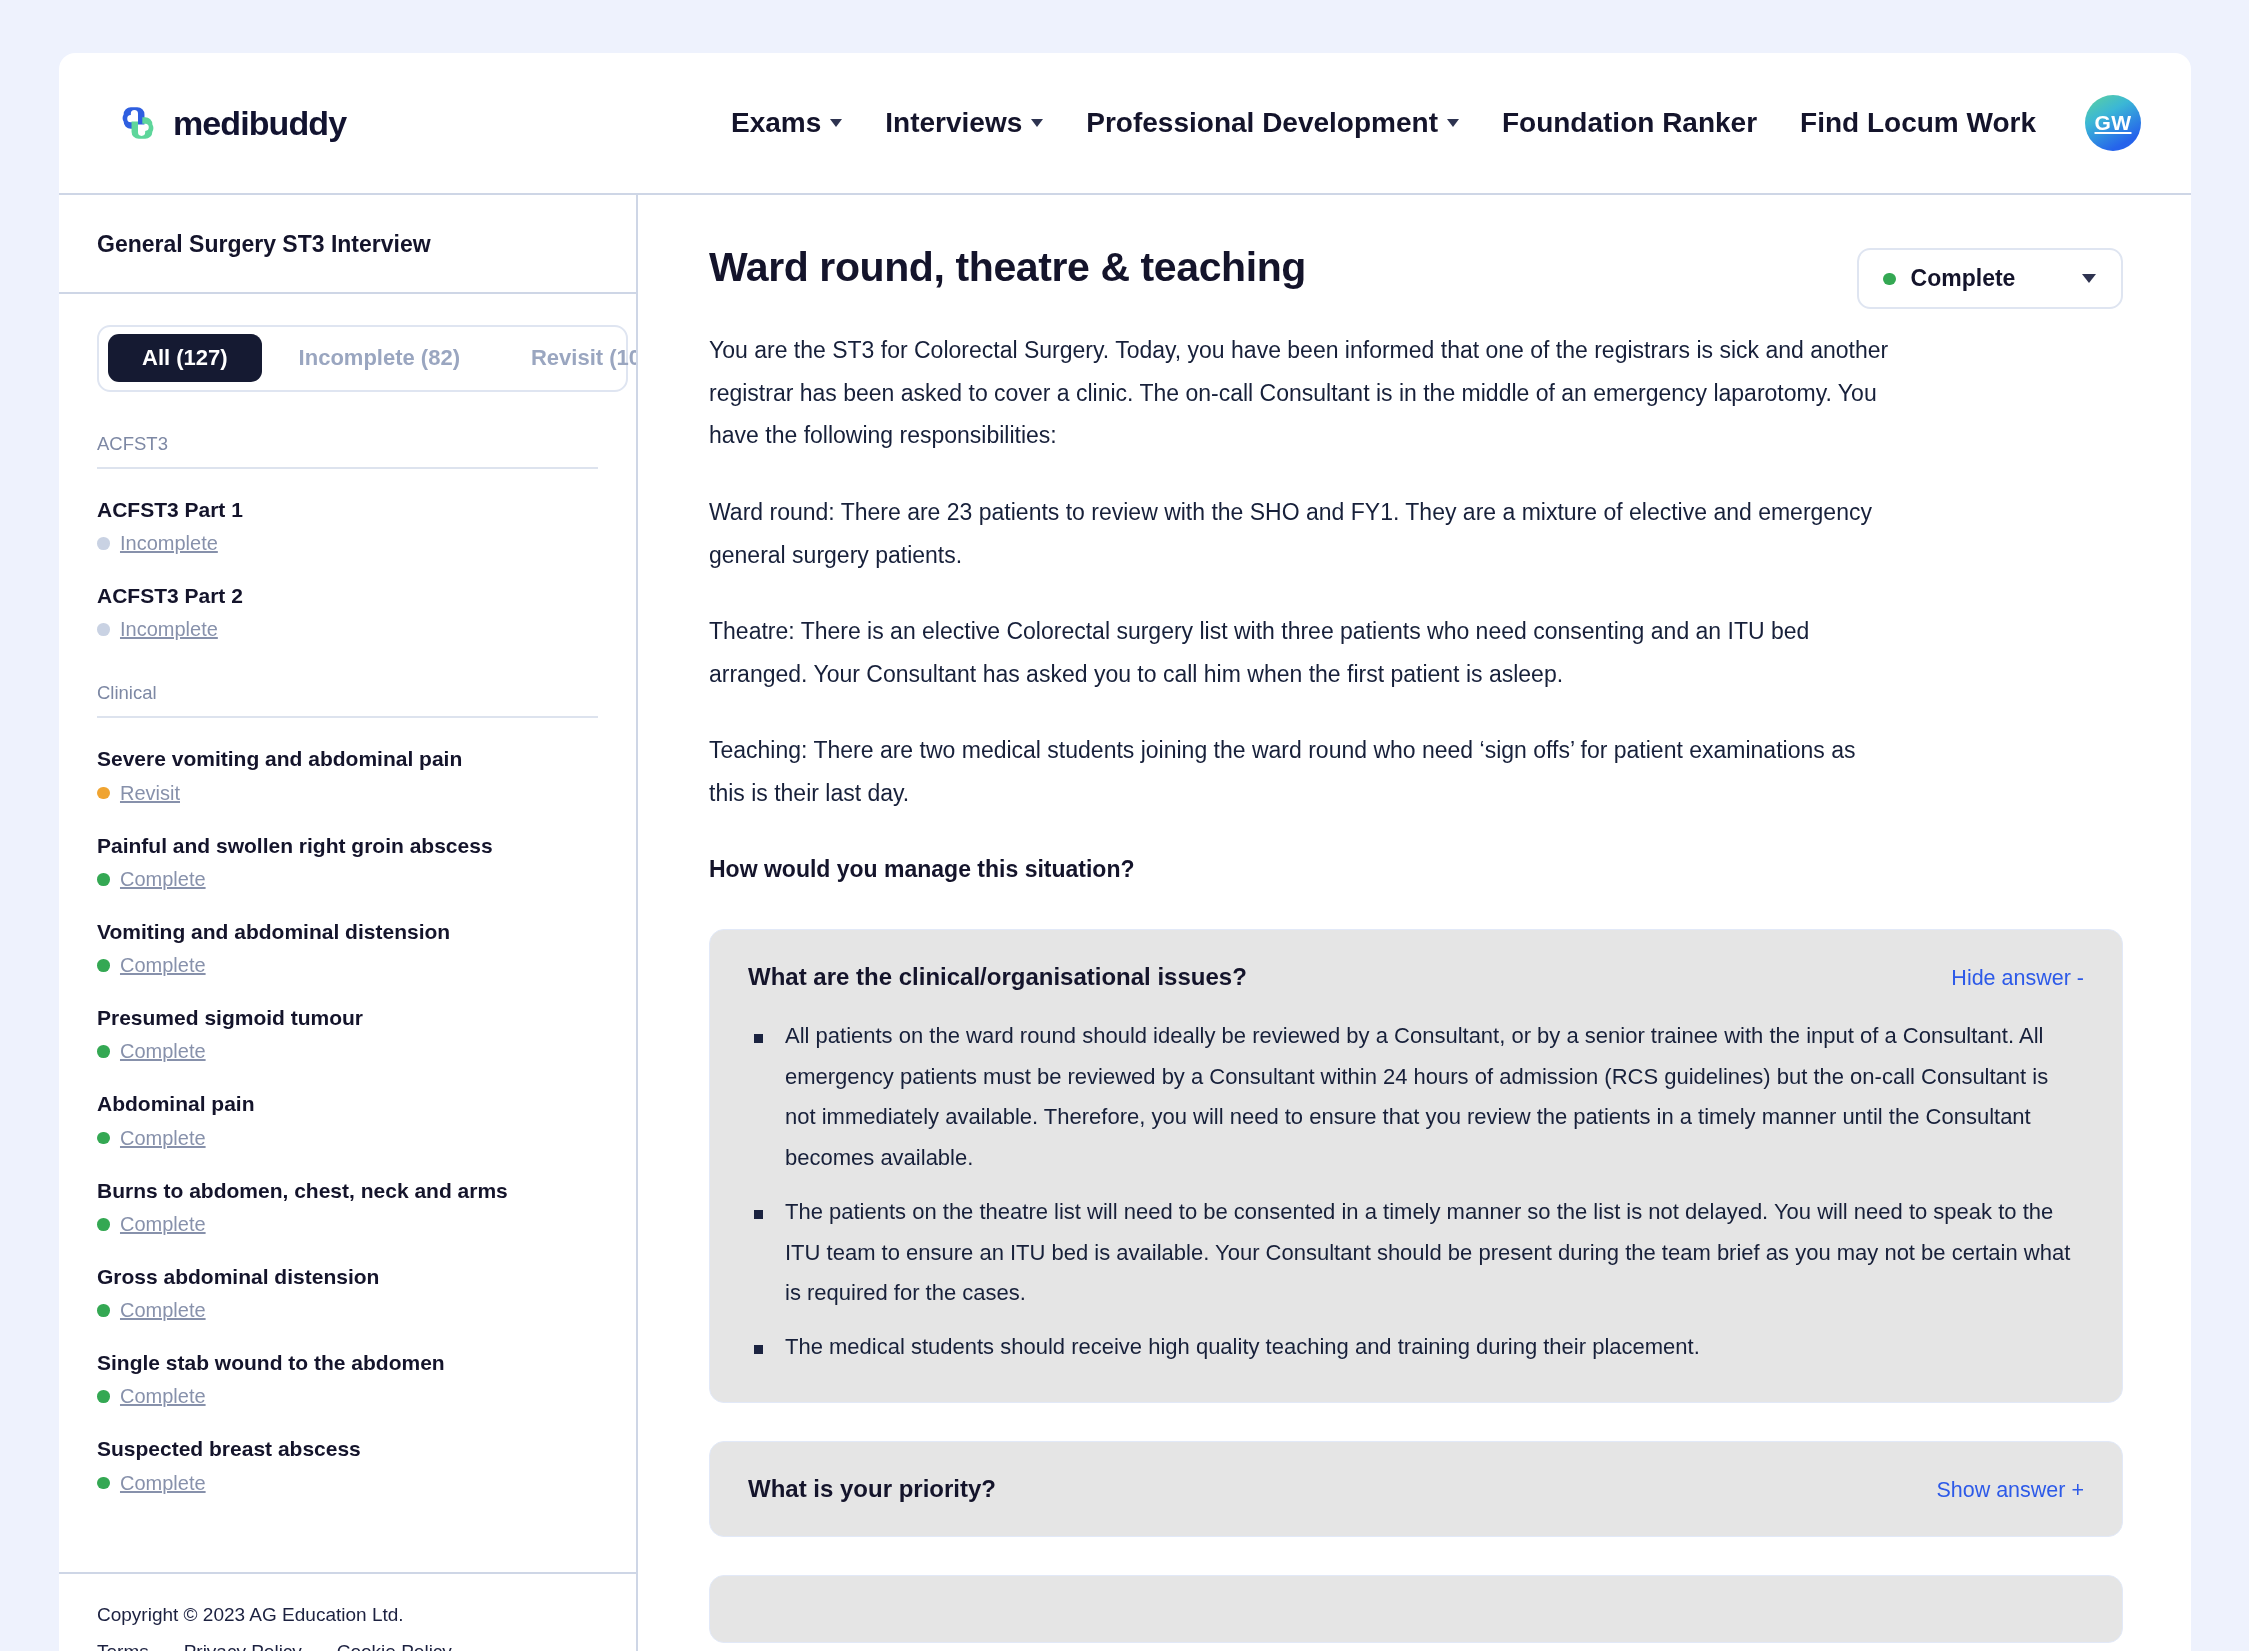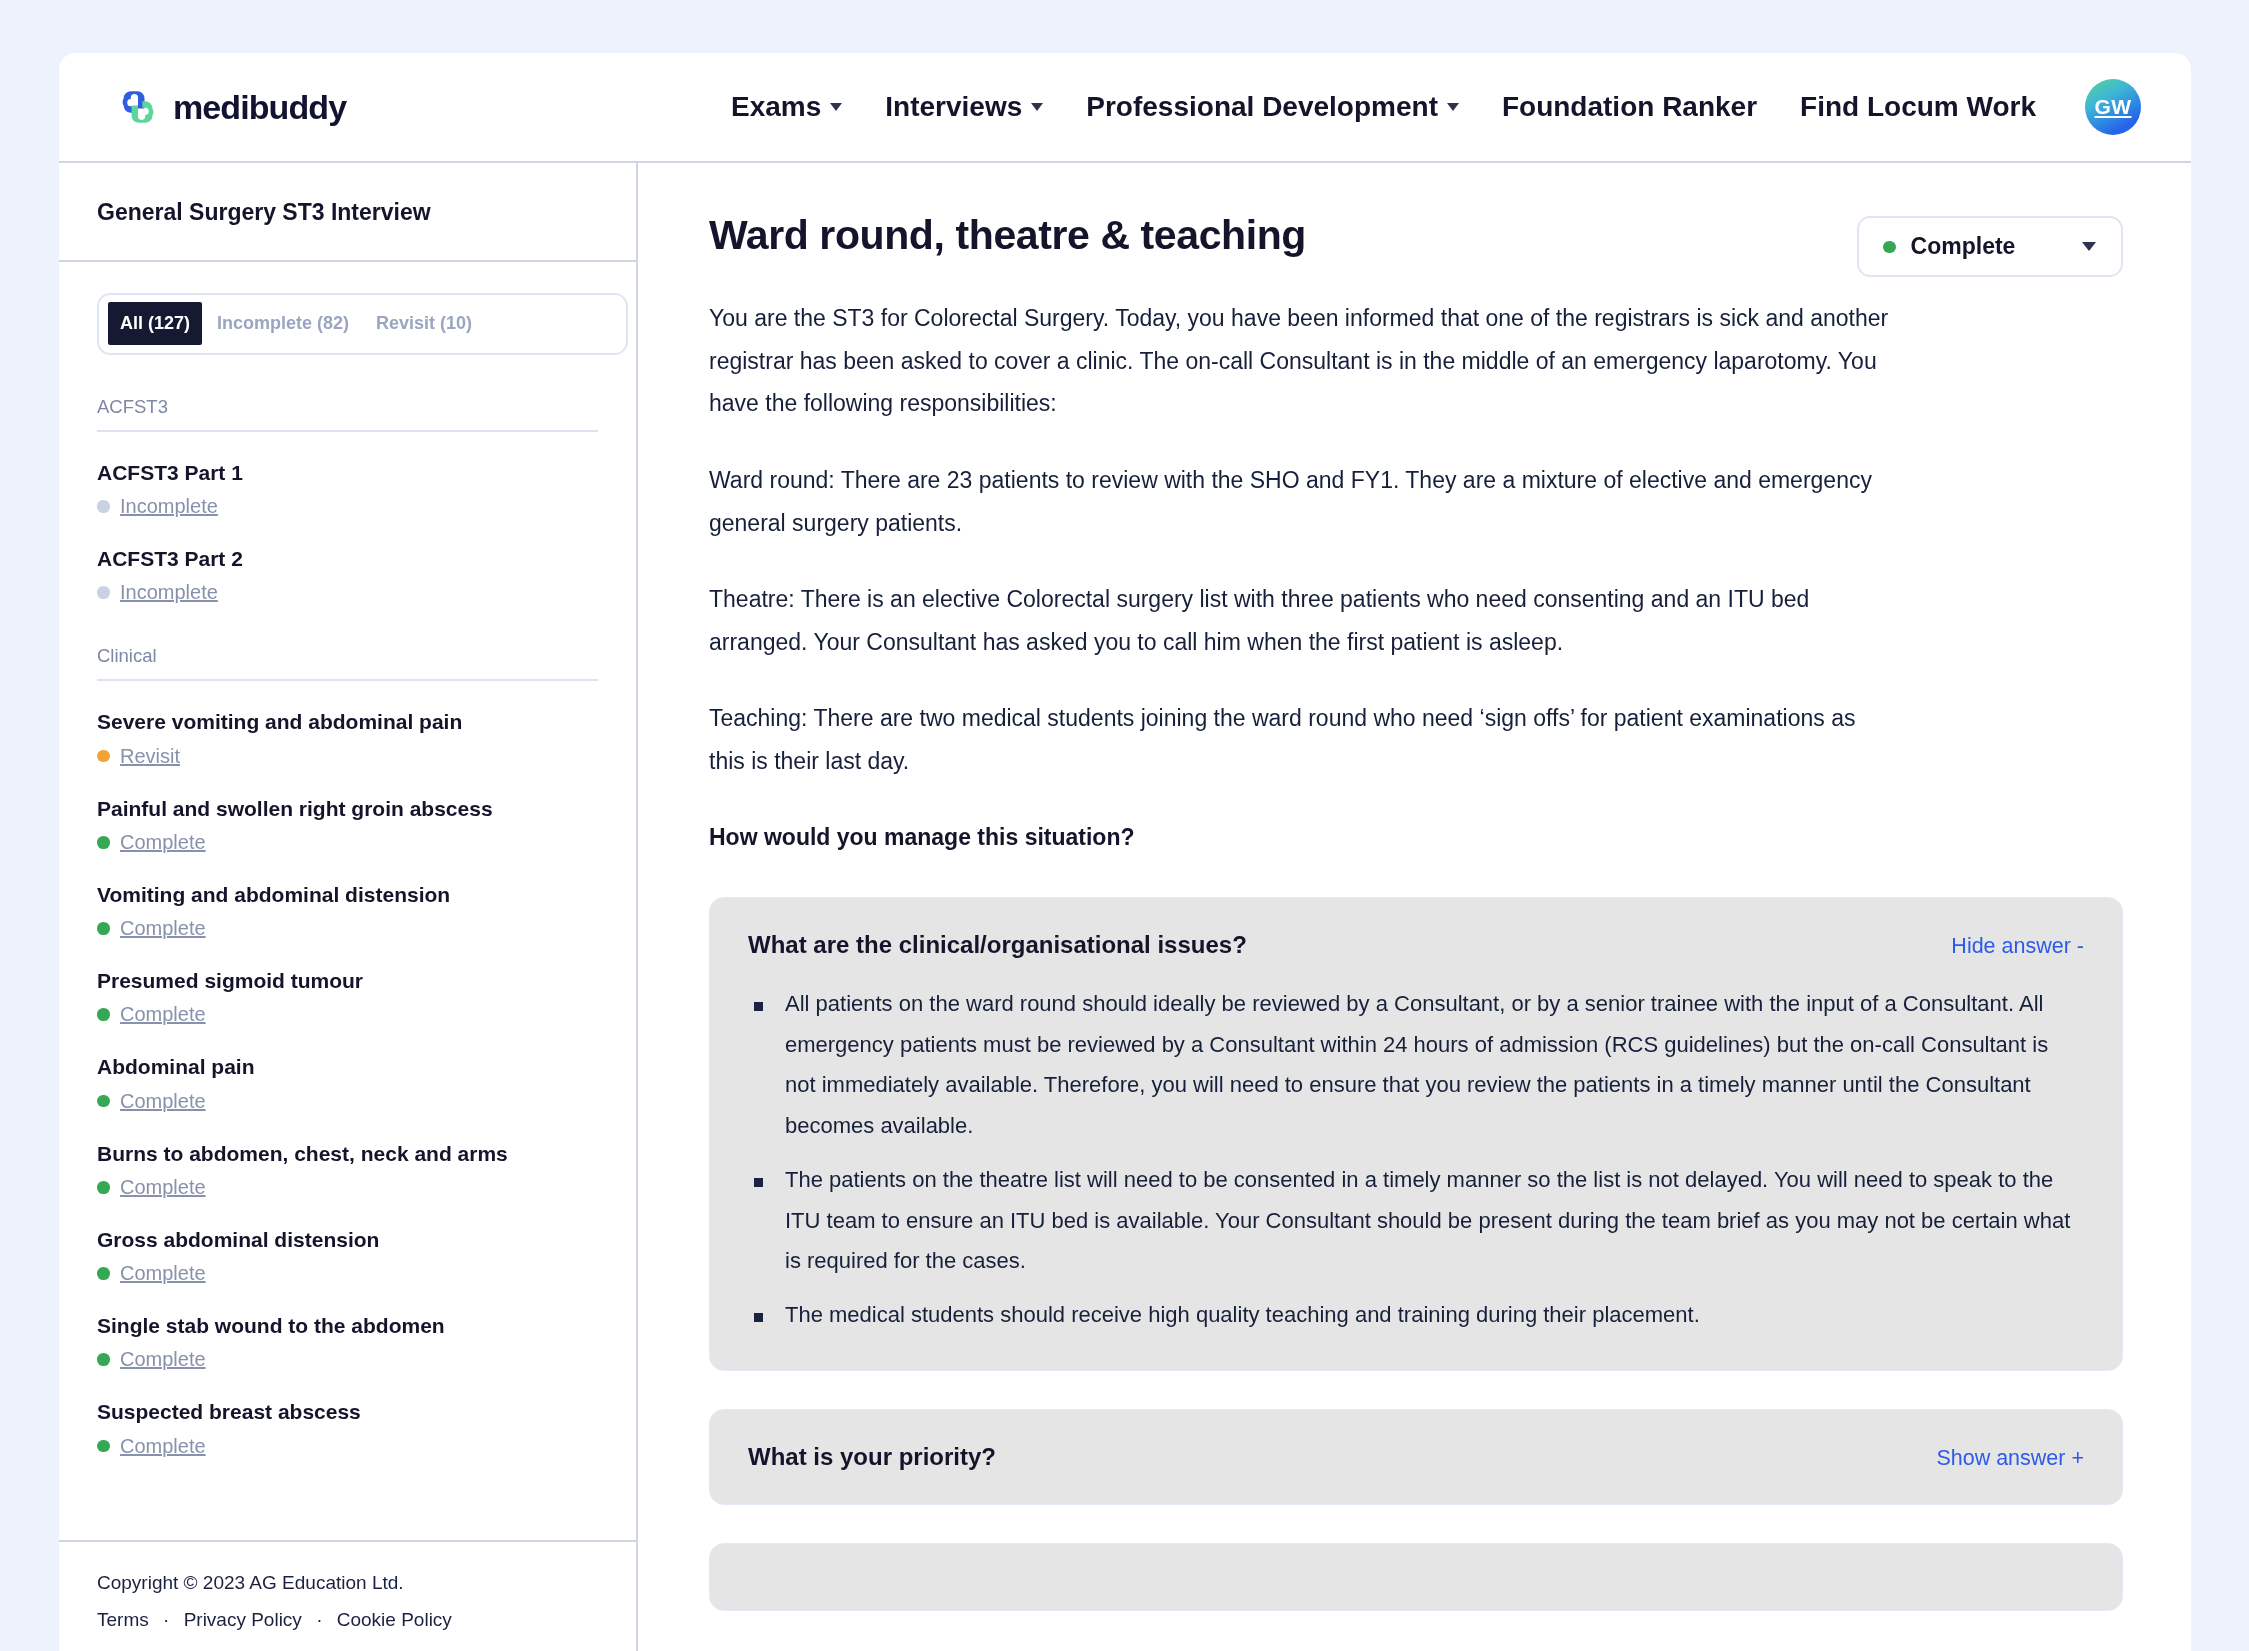--- a/index.html
+++ b/index.html
@@ -13,21 +13,21 @@
     position: absolute;
     left: 59px; top: 53px;
     width: 2132px; height: 1599px;
     background: #ffffff;
     border-radius: 16.3px 16.3px 0 0;
     overflow: hidden;
   }
 
   
   .topnav {
-    height: 110px;
+    height: 142px;
     border-bottom: 2.2px solid #ced6e6;
     display: flex;
     align-items: center;
     padding: 0 50px 0 56px;
   }
   .logo { display: flex; align-items: center; gap: 12px; }
   .logo-mark { width: 46px; height: 46px; flex: 0 0 46px; }
   .logo-word {
     font-size: 34px; font-weight: 700; letter-spacing: -0.9px;
     color: #121330;
@@ -74,22 +74,22 @@
 
   .filters {
     margin-top: 31px;
     border: 2.2px solid #dfe5f1;
     border-radius: 13.3px;
     padding: 7.4px 9px;
     display: flex; align-items: center; gap: 3px;
     width: 531px;
   }
   .filter {
-    font-size: 18px; font-weight: 600; color: #9aa6c0;
-    padding: 11px 12px; border-radius: 2px; cursor: pointer;
+    font-size: 22px; font-weight: 600; color: #9aa6c0;
+    padding: 11px 34px; border-radius: 11px; cursor: pointer;
     white-space: nowrap;
   }
   .filter.active { background: #151a32; color: #ffffff; }
 
   .group-label {
     margin-top: 41px;
     font-size: 18.5px; color: #7d88a4; font-weight: 500;
     padding-bottom: 12px;
     border-bottom: 2.2px solid #dde3ee;
   }

